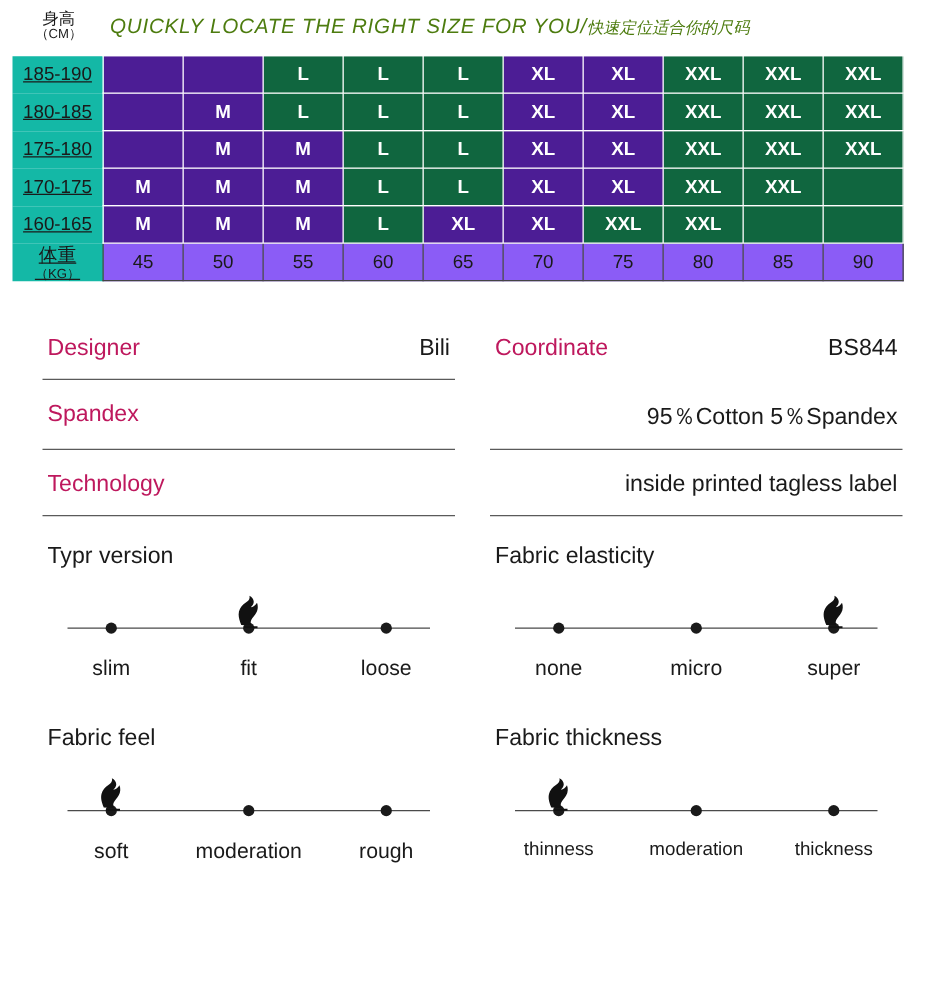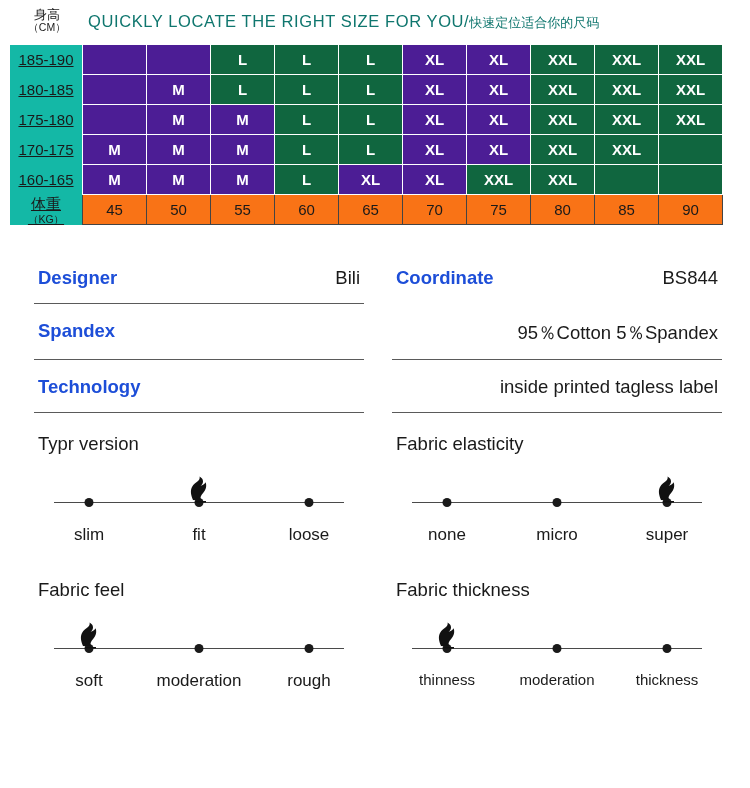--- a/index.html
+++ b/index.html
@@ -20,22 +20,23 @@
   .chart-wrap {
     position: relative;
     padding: 8px 0 0 0;
   }
   .chart-title {
     position: absolute;
     left: 88px;
     top: 12px;
     font-size: 16.5px;
     letter-spacing: .6px;
-    color: #0f766e;
+    color: #4d7c0f;
     white-space: nowrap;
+    font-style: italic;
   }
   .chart-title .cn {
     font-size: 13px;
     letter-spacing: 0;
   }
   table.size {
     border-collapse: collapse;
     margin: 36px 0 0 10px;
     table-layout: fixed;
   }
@@ -56,21 +57,21 @@
     text-decoration: underline;
   }
   td.hdr .sub { font-size: 10.5px; display: block; line-height: 1.05; }
   td.cell {
     width: 63px;
     border: 1px solid #ffffff;
   }
   td.c-gray  { background: #4c1d95; color: #ffffff; font-weight: 700; }
   td.c-green { background: #10663f; color: #ffffff; font-weight: 700; }
   tr.weight td.cell {
-    background: #f97316;
+    background: #8b5cf6;
     border: 1px solid #444;
     color: #1a1a1a;
     font-weight: 400;
     font-size: 15px;
   }
   tr.weight td.hdr { border: none; }
 
   
   .specs {
     margin: 26px 28px 0 34px;
@@ -83,21 +84,21 @@
     flex: 1;
     position: relative;
     display: flex;
     justify-content: space-between;
     align-items: baseline;
     padding: 16px 4px 14px 4px;
     border-bottom: 1px solid #5a5a5a;
     font-size: 18.5px;
   }
   .spec-cell.noline { border-bottom: none; text-align: center; }
-  .spec-cell .lbl { color: #1d4ed8; font-weight: bold; }
+  .spec-cell .lbl { color: #be185d; }
   .spec-cell .val { color: #1a1a1a; }
 
   
   .sliders {
     margin: 20px 28px 0 34px;
   }
   .slider-row {
     display: flex;
     gap: 28px;
     margin-bottom: 34px;

